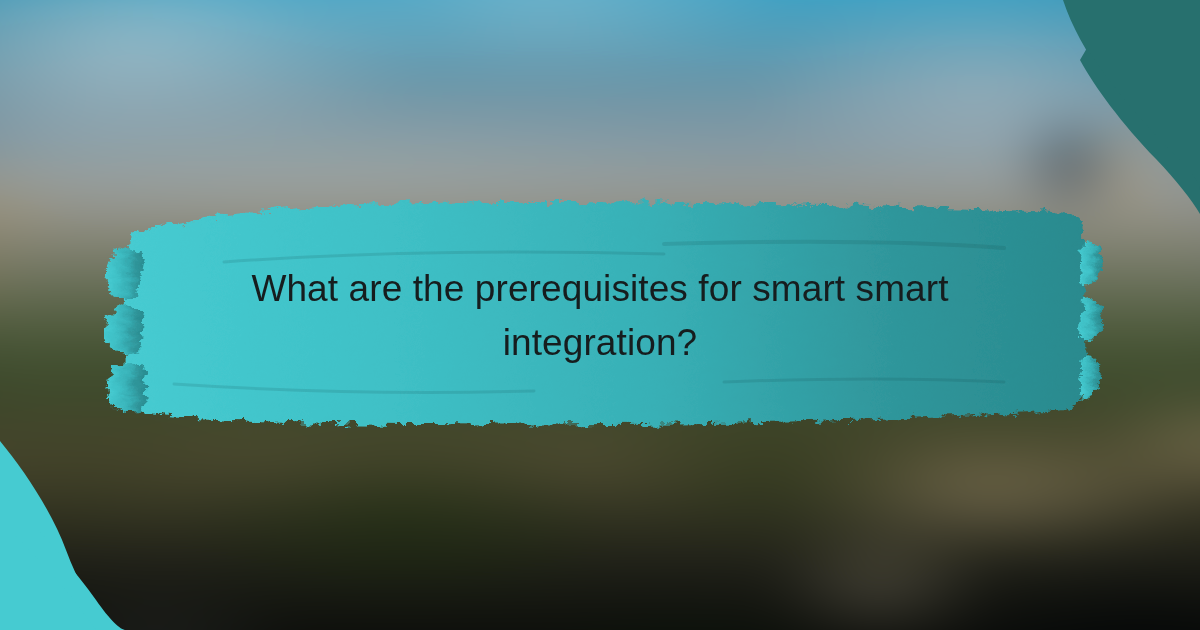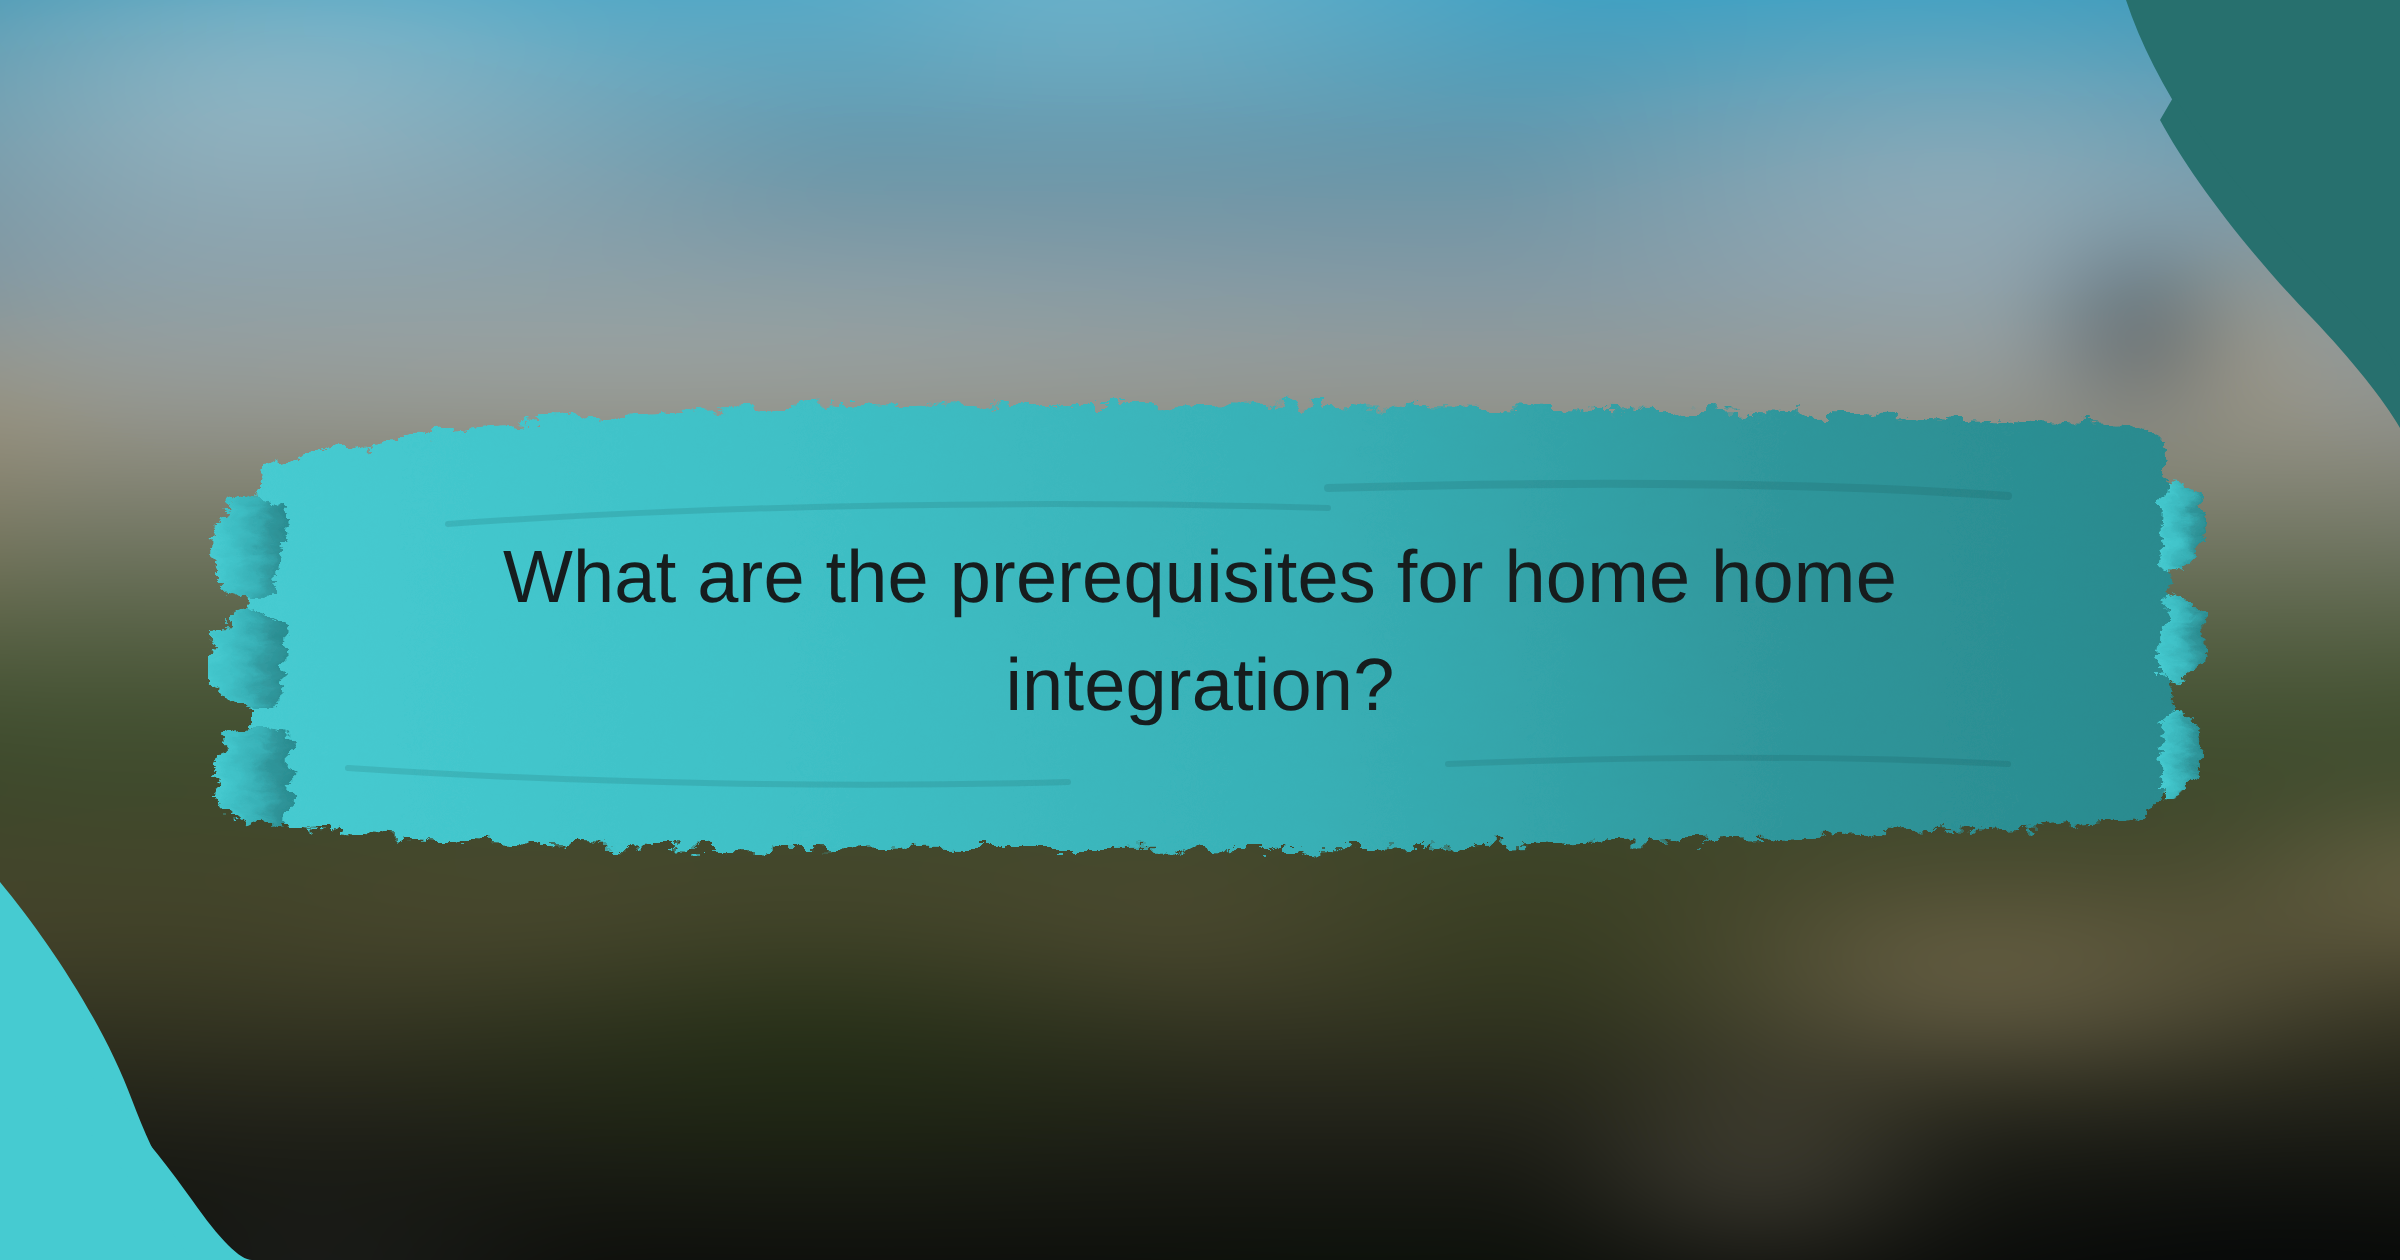--- a/index.html
+++ b/index.html
@@ -194,16 +194,16 @@
 
       <g opacity="0.13">
         <path d="M120,76 C260,66 420,64 560,68" stroke="#0d3c40" stroke-width="3" fill="none" stroke-linecap="round"></path>
         <path d="M560,58 C700,54 820,56 900,62" stroke="#0d3c40" stroke-width="4" fill="none" stroke-linecap="round"></path>
         <path d="M70,198 C190,206 320,208 430,205" stroke="#0d3c40" stroke-width="3" fill="none" stroke-linecap="round"></path>
         <path d="M620,196 C720,192 820,192 900,196" stroke="#0d3c40" stroke-width="3" fill="none" stroke-linecap="round"></path>
       </g>
     </svg>
   </div>
 
-  <div class="banner-text">What are the prerequisites for home home
+  <div class="banner-text">What are the prerequisites for smart smart
 integration?</div>
 
 </div>
 
 </body></html>

